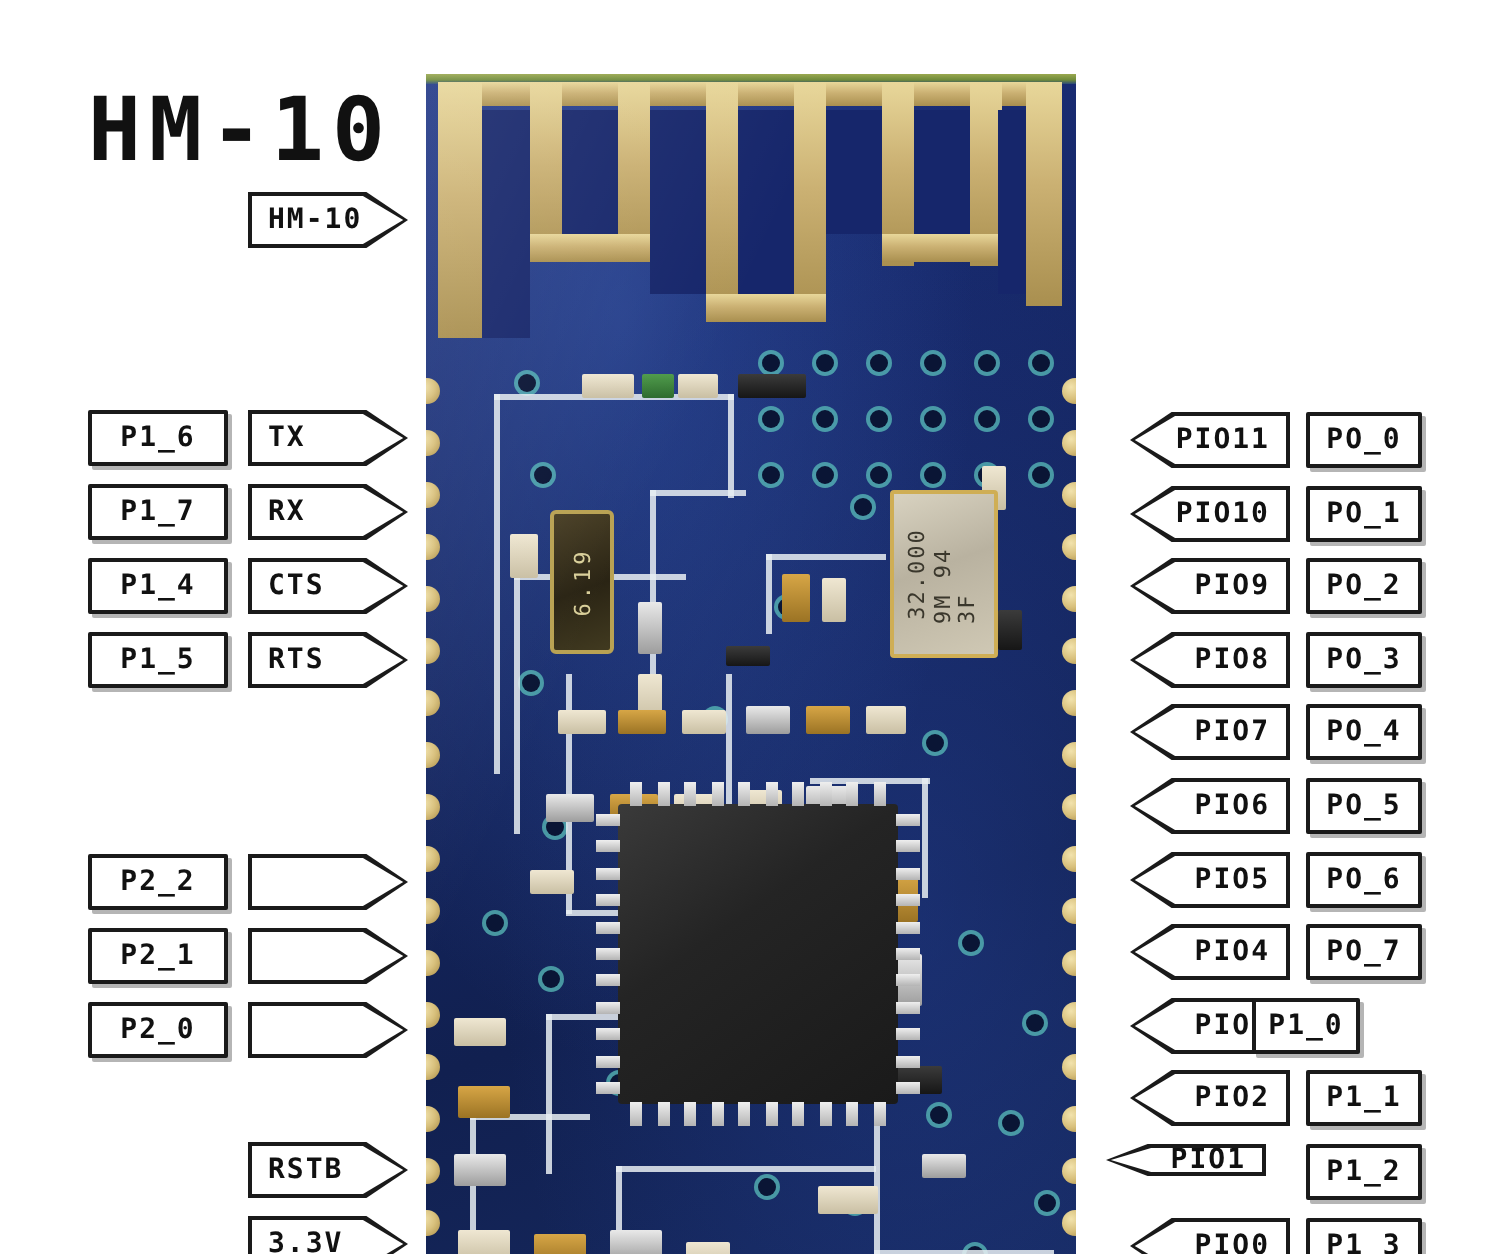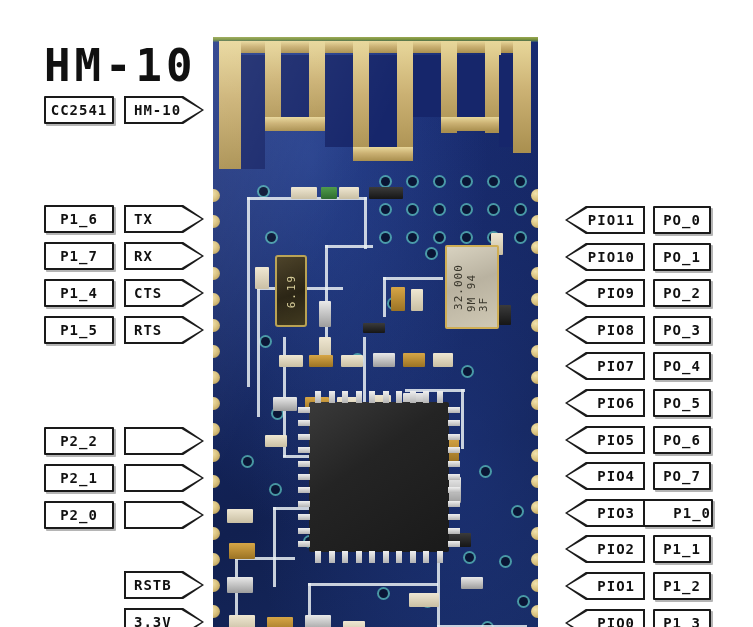--- a/index.html
+++ b/index.html
@@ -385,23 +385,20 @@
         <div class="qfnpin" style="left: 85px; top: 477.2px; width: 12px; height: 6px;"></div>
         <div class="qfnpin" style="left: 235px; top: 477.2px; width: 12px; height: 6px;"></div>
         <div class="qfnpin" style="left: 85px; top: 490.6px; width: 12px; height: 6px;"></div>
         <div class="qfnpin" style="left: 235px; top: 490.6px; width: 12px; height: 6px;"></div>
         <div class="qfnpin" style="left: 85px; top: 504px; width: 12px; height: 6px;"></div>
         <div class="qfnpin" style="left: 235px; top: 504px; width: 12px; height: 6px;"></div>
       </div>
     <div id="glare"></div>
   </div>
 
-  <div class="pinbox rect" style="left:44px;top:96px;width:70px;height:28px;">
-    <span>CC2541</span>
-  </div>
   <div class="pinbox arrow-r" style="left:124px;top:96px;width:80px;height:28px;">
     <span class="inner"><span>HM-10</span></span>
   </div>
 
   <div id="leftcol">
       <div class="pinbox rect" style="left: 44px; top: 205px; width: 70px; height: 28px;"><span>P1_6</span></div>
       <div class="pinbox arrow-r" style="left: 124px; top: 205px; width: 80px; height: 28px;"><span class="inner"><span>TX</span></span></div>
       <div class="pinbox rect" style="left: 44px; top: 242px; width: 70px; height: 28px;"><span>P1_7</span></div>
       <div class="pinbox arrow-r" style="left: 124px; top: 242px; width: 80px; height: 28px;"><span class="inner"><span>RX</span></span></div>
       <div class="pinbox rect" style="left: 44px; top: 279px; width: 70px; height: 28px;"><span>P1_4</span></div>
@@ -428,22 +425,22 @@
       <div class="pinbox rect" style="left: 653px; top: 316px; width: 58px; height: 28px;"><span>PO_3</span></div>
       <div class="pinbox arrow-l" style="left: 565px; top: 352px; width: 80px; height: 28px;"><span class="inner"><span>PIO7</span></span></div>
       <div class="pinbox rect" style="left: 653px; top: 352px; width: 58px; height: 28px;"><span>PO_4</span></div>
       <div class="pinbox arrow-l" style="left: 565px; top: 389px; width: 80px; height: 28px;"><span class="inner"><span>PIO6</span></span></div>
       <div class="pinbox rect" style="left: 653px; top: 389px; width: 58px; height: 28px;"><span>PO_5</span></div>
       <div class="pinbox arrow-l" style="left: 565px; top: 426px; width: 80px; height: 28px;"><span class="inner"><span>PIO5</span></span></div>
       <div class="pinbox rect" style="left: 653px; top: 426px; width: 58px; height: 28px;"><span>PO_6</span></div>
       <div class="pinbox arrow-l" style="left: 565px; top: 462px; width: 80px; height: 28px;"><span class="inner"><span>PIO4</span></span></div>
       <div class="pinbox rect" style="left: 653px; top: 462px; width: 58px; height: 28px;"><span>PO_7</span></div>
       <div class="pinbox arrow-l" style="left: 565px; top: 499px; width: 80px; height: 28px;"><span class="inner"><span>PIO3</span></span></div>
-      <div class="pinbox rect" style="left: 643px; top: 499px; width: 70px; height: 28px; justify-content: flex-end;"><span>P1_0</span></div>
+      <div class="pinbox rect" style="left: 626px; top: 499px; width: 54px; height: 28px;"><span>P1_0</span></div>
       <div class="pinbox arrow-l" style="left: 565px; top: 535px; width: 80px; height: 28px;"><span class="inner"><span>PIO2</span></span></div>
       <div class="pinbox rect" style="left: 653px; top: 535px; width: 58px; height: 28px;"><span>P1_1</span></div>
-      <div class="pinbox arrow-l" style="left: 565px; top: 572px; width: 80px; height: 28px;"><span class="inner"><span>PIO1</span></span></div>
+      <div class="pinbox arrow-l" style="left: 553px; top: 572px; width: 80px; height: 16px;"><span class="inner"><span>PIO1</span></span></div>
       <div class="pinbox rect" style="left: 653px; top: 572px; width: 58px; height: 28px;"><span>P1_2</span></div>
       <div class="pinbox arrow-l" style="left: 565px; top: 609px; width: 80px; height: 28px;"><span class="inner"><span>PIO0</span></span></div>
       <div class="pinbox rect" style="left: 653px; top: 609px; width: 58px; height: 28px;"><span>P1_3</span></div>
     </div>
 
 </div>
 
 </body></html>

